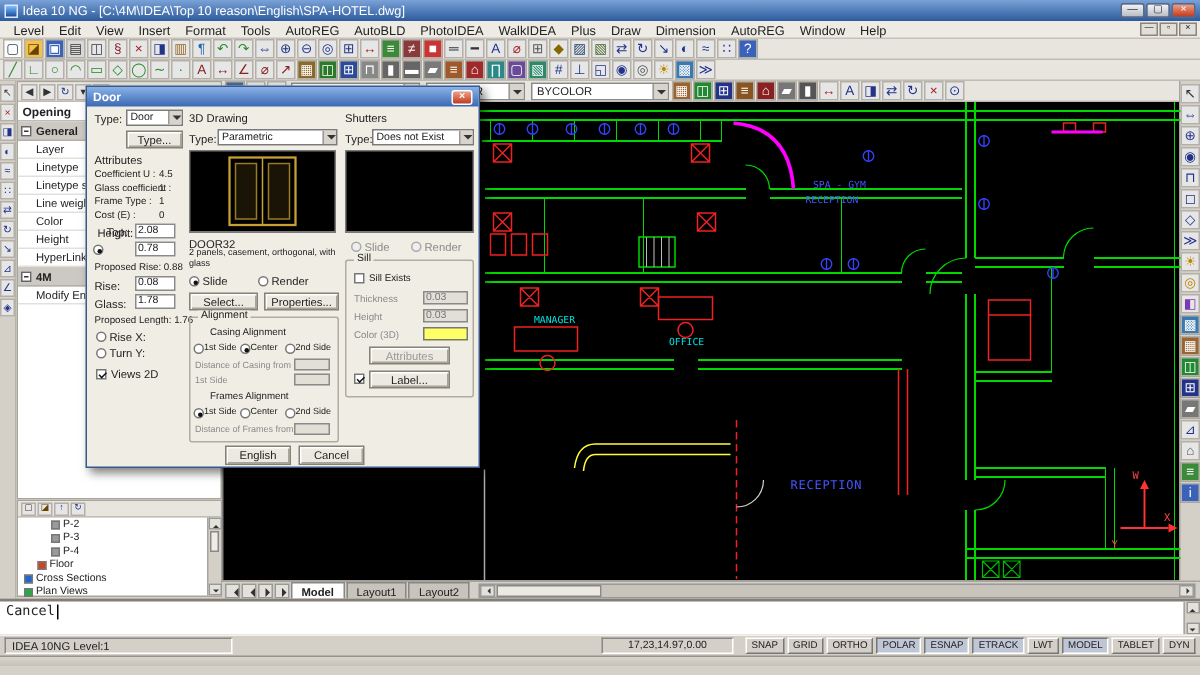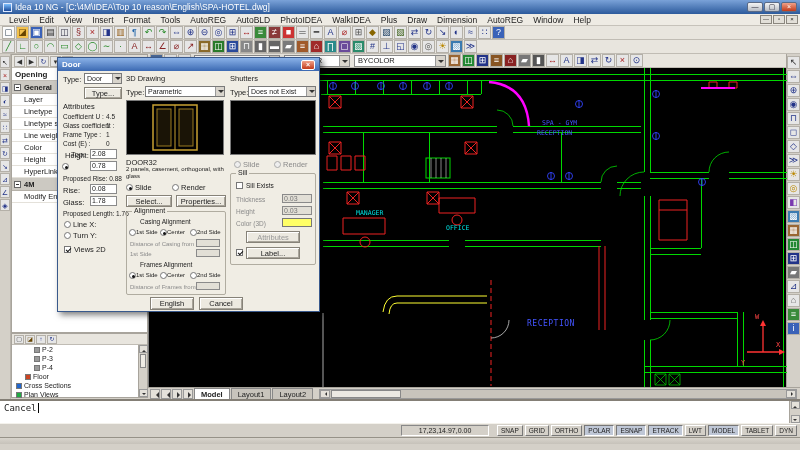--- a/index.html
+++ b/index.html
@@ -491,20 +491,21 @@
       <span>Cancel</span>
       <span class="caret"></span>
     </div>
     <div class="cmd-scroll">
       <span class="sb-arrow up"></span>
       <span class="sb-arrow down"></span>
     </div>
   </div>
 
   <div id="statusbar">
+    <span class="sb-panel sb-left">IDEA 10NG Level:1</span>
     <span class="spacer"></span>
     <span class="sb-panel sb-coords">17,23,14.97,0.00</span>
     <span style="display:inline-flex">
         <span class="toggle">SNAP</span>
         <span class="toggle">GRID</span>
         <span class="toggle">ORTHO</span>
         <span class="toggle on">POLAR</span>
         <span class="toggle on">ESNAP</span>
         <span class="toggle on">ETRACK</span>
         <span class="toggle">LWT</span>
@@ -539,21 +540,21 @@
     <span class="rad sel" style="left:4px;top:105px"></span>
     <span class="dlbl" style="left:13px;top:92px">Top:</span>
     <span class="dfield" style="left:32px;top:103px;width:27px">0.78</span>
     <span class="dlbl t65" style="left:5px;top:116px">Proposed Rise: 0.88</span>
     <span class="dlbl" style="left:5px;top:128px">Rise:</span>
     <span class="dfield" style="left:32px;top:126px;width:27px">0.08</span>
     <span class="dlbl" style="left:5px;top:140px">Glass:</span>
     <span class="dfield" style="left:32px;top:138px;width:27px">1.78</span>
     <span class="dlbl t65" style="left:5px;top:151px">Proposed Length: 1.76</span>
     <span class="rad" style="left:6px;top:163px"></span>
-    <span class="dlbl" style="left:15px;top:162px">Line X:</span>
+    <span class="dlbl" style="left:15px;top:162px">Rise X:</span>
     <span class="rad" style="left:6px;top:174px"></span>
     <span class="dlbl" style="left:15px;top:173px">Turn Y:</span>
     <span class="chk on" style="left:6px;top:188px"></span>
     <span class="dlbl" style="left:16px;top:187px">Views 2D</span>
 
     <span class="dlbl" style="left:68px;top:16px">3D Drawing</span>
     <span class="dlbl" style="left:68px;top:30px">Type:</span>
     <span class="dcombo" style="left:87px;top:28px;width:80px"><span>Parametric</span><span class="arr"></span></span>
     <span class="preview" style="left:68px;top:42px;width:98px;height:55px">
       <svg width="96" height="53" viewBox="0 0 96 53">

